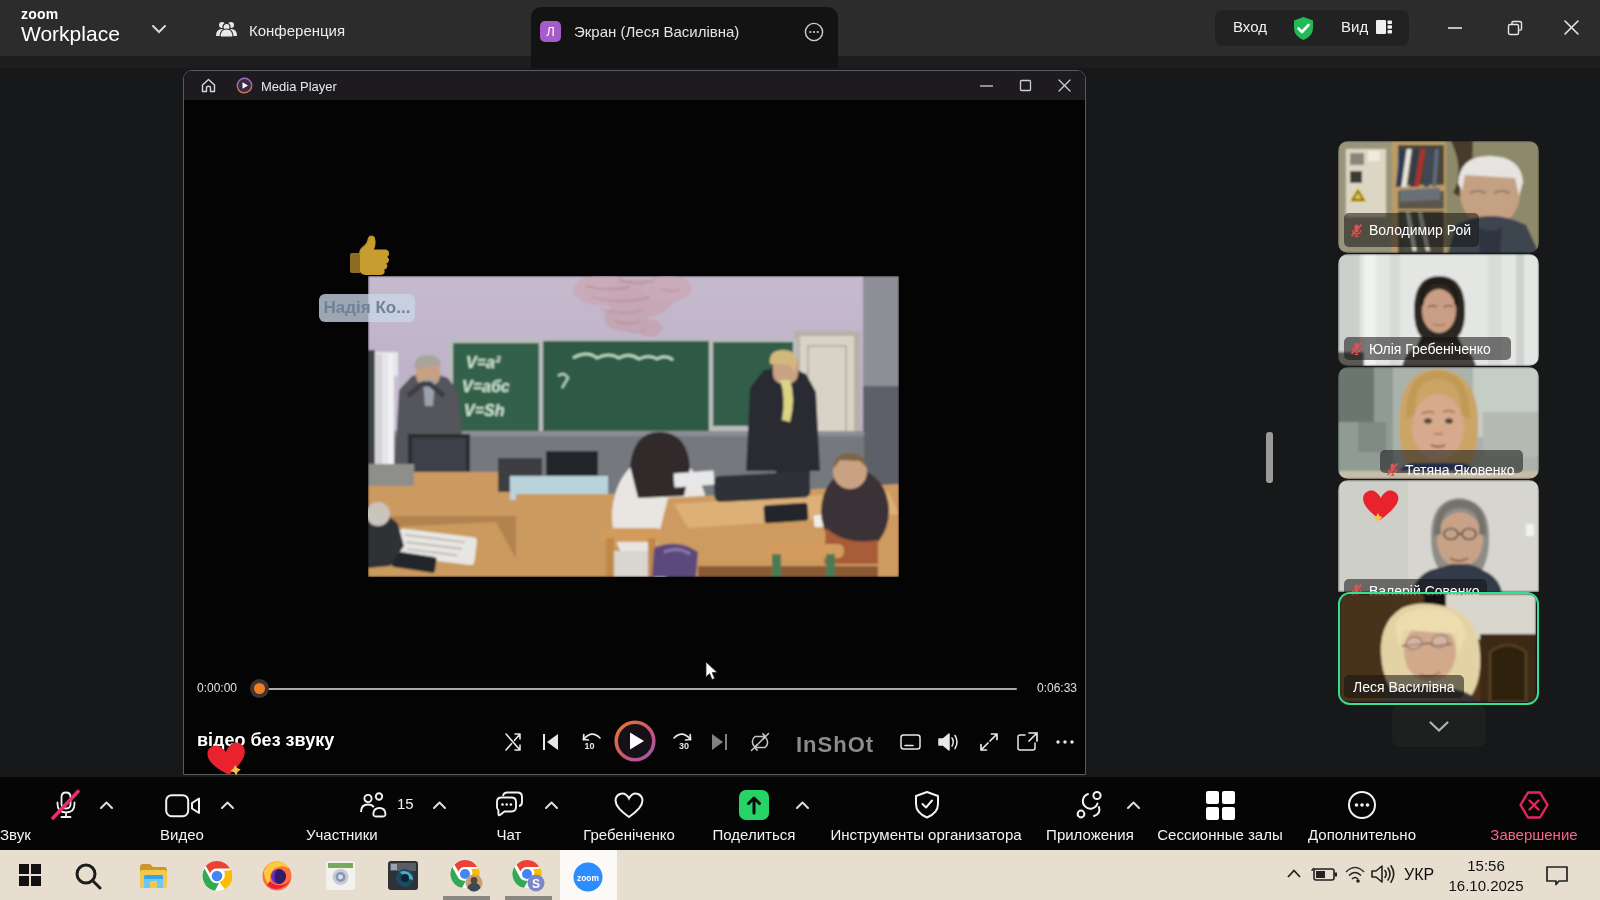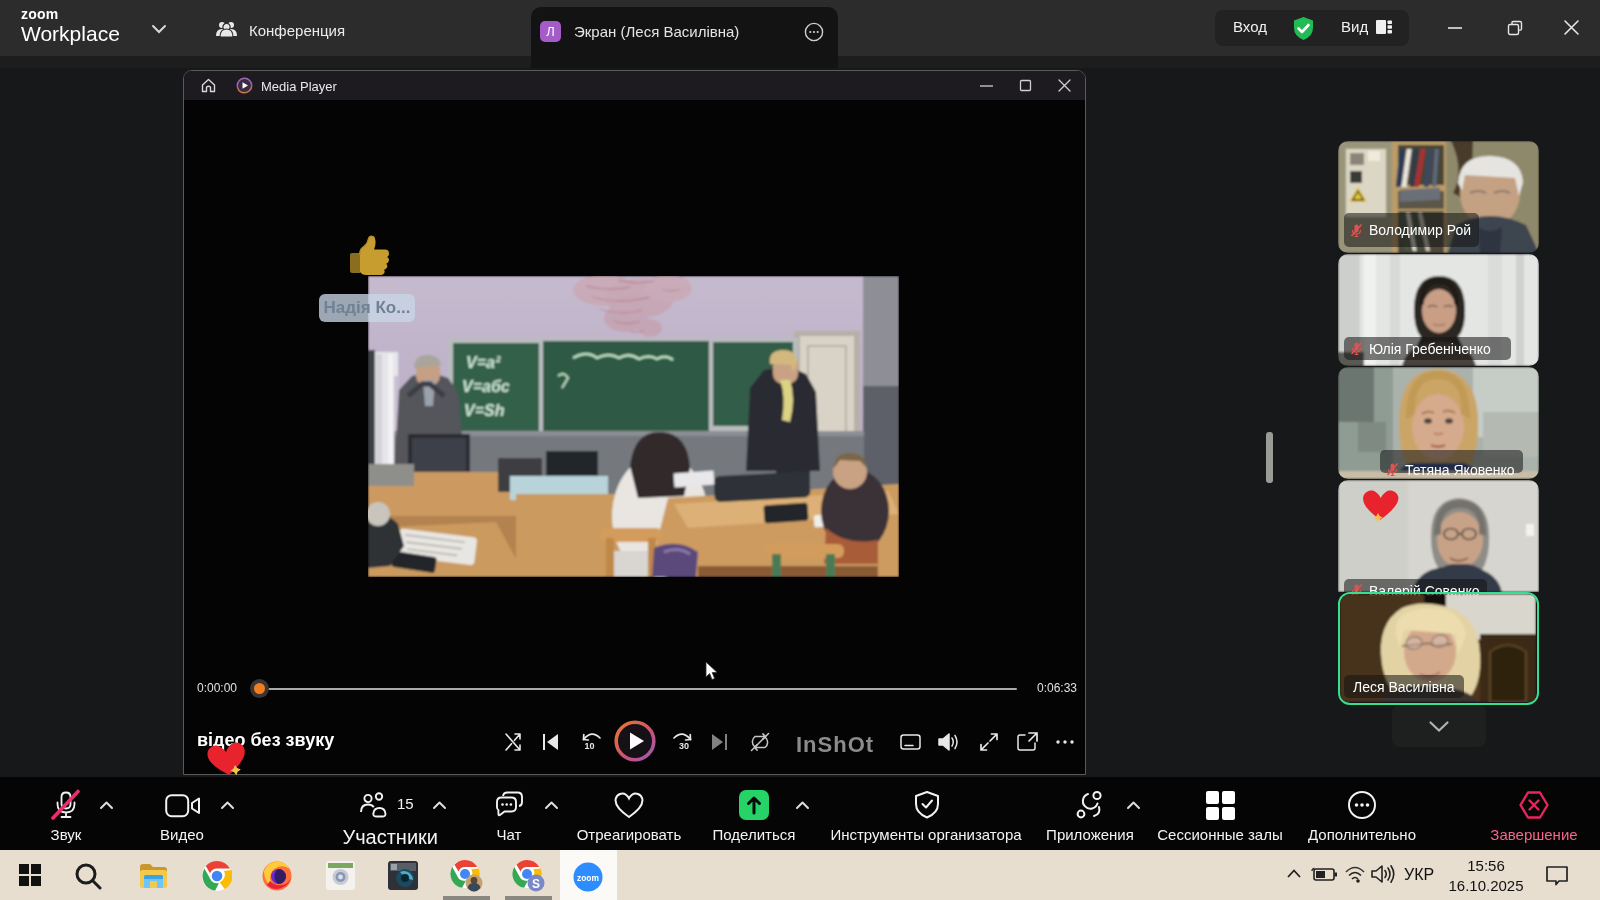--- a/index.html
+++ b/index.html
@@ -491,21 +491,21 @@
     <svg class="abs" style="left:50px;top:789px;" width="32" height="33" viewBox="0 0 32 33">
       <g stroke="#f2f2f2" stroke-width="1.8" fill="none" stroke-linecap="round">
         <path d="M11.5 8 q0 -4.5 4.5 -4.5 t4.5 4.5 V15 q0 4.5 -4.5 4.5 T11.5 15 Z"></path>
         <path d="M7.5 13.5 V15 q0 8.5 8.5 8.5 t8.5 -8.5 v-1.5 M16 23.5 V28 M11.5 28 h9"></path>
       </g>
       <path d="M3 29 L28 2.5" stroke="#ec2d6b" stroke-width="3.6" stroke-linecap="round"></path>
     </svg>
     <svg class="abs" style="left:99px;top:800px;" width="15" height="10" viewBox="0 0 15 10">
         <path d="M2 8 L7.5 2.5 L13 8" stroke="#dedede" stroke-width="2" fill="none" stroke-linecap="round" stroke-linejoin="round"></path>
       </svg>
-    <div class="abs" style="left:0px;top:826px;width:132px;text-align:center;color:#f4f4f4;font-size:15px;">Звук</div>
+    <div class="abs" style="left:0px;top:826px;width:132px;color:#f4f4f4;font-size:15px;">Звук</div>
 
     <svg class="abs" style="left:165px;top:794px;" width="36" height="24" viewBox="0 0 36 24">
       <rect x="1.2" y="1.2" width="22" height="21" rx="5.5" stroke="#f2f2f2" stroke-width="2" fill="none"></rect>
       <path d="M27 9 L34 4.5 V19 L27 14.5 Z" fill="none" stroke="#f2f2f2" stroke-width="2" stroke-linejoin="round"></path>
     </svg>
     <svg class="abs" style="left:220px;top:800px;" width="15" height="10" viewBox="0 0 15 10">
         <path d="M2 8 L7.5 2.5 L13 8" stroke="#dedede" stroke-width="2" fill="none" stroke-linecap="round" stroke-linejoin="round"></path>
       </svg>
     <div class="abs" style="left:116px;top:826px;width:132px;text-align:center;color:#f4f4f4;font-size:15px;">Видео</div>
 
@@ -514,40 +514,40 @@
         <circle cx="9" cy="7.5" r="3.6"></circle>
         <path d="M2 21 q0 -7.5 7 -7.5 q4 0 5.8 2.6"></path>
         <circle cx="20" cy="5.5" r="3.2"></circle>
         <path d="M17 25.5 q-3 0 -2.6 -3 q0.6 -5.5 6 -5.5 t6 5.5 q0.4 3 -2.6 3 Z"></path>
       </g>
     </svg>
     <div class="abs" style="left:391px;top:795px;color:#f2f2f2;font-size:15px;margin-left:6px;">15</div>
     <svg class="abs" style="left:432px;top:800px;" width="15" height="10" viewBox="0 0 15 10">
         <path d="M2 8 L7.5 2.5 L13 8" stroke="#dedede" stroke-width="2" fill="none" stroke-linecap="round" stroke-linejoin="round"></path>
       </svg>
-    <div class="abs" style="left:306px;top:826px;width:132px;text-align:right;color:#f4f4f4;font-size:20px;">Участники</div>
+    <div class="abs" style="left:306px;top:826px;width:132px;text-align:left;color:#f4f4f4;font-size:15px;">Участники</div>
 
     <svg class="abs" style="left:495px;top:790px;" width="30" height="30" viewBox="0 0 30 30">
       <g stroke="#f2f2f2" stroke-width="1.9" fill="none" stroke-linejoin="round">
         <path d="M8 6 q0.5 -3.5 4.5 -3.5 h10 q4.5 0 4.5 4.5 v5 q0 3.5 -3 4"></path>
         <path d="M2 12 q0 -4.5 4.5 -4.5 h10 q4.5 0 4.5 4.5 v5 q0 4.5 -4.5 4.5 h-7 L5 25 q-1.6 1 -1.6 -1.2 V20 q-1.4 -0.6 -1.4 -3 Z"></path>
       </g>
       <circle cx="7.5" cy="14.5" r="1.3" fill="#f2f2f2"></circle>
         <circle cx="11.7" cy="14.5" r="1.3" fill="#f2f2f2"></circle>
         <circle cx="15.9" cy="14.5" r="1.3" fill="#f2f2f2"></circle>
     </svg>
     <svg class="abs" style="left:544px;top:800px;" width="15" height="10" viewBox="0 0 15 10">
         <path d="M2 8 L7.5 2.5 L13 8" stroke="#dedede" stroke-width="2" fill="none" stroke-linecap="round" stroke-linejoin="round"></path>
       </svg>
     <div class="abs" style="left:443px;top:826px;width:132px;text-align:center;color:#f4f4f4;font-size:15px;">Чат</div>
 
     <svg class="abs" style="left:613px;top:790px;" width="32" height="30" viewBox="0 0 32 30">
       <path d="M16 27 C5 19.5 1.5 13.5 2.8 8.6 C4 4 9.5 2.2 13 4.8 C14.6 6 15.4 7.2 16 8.4 C16.6 7.2 17.4 6 19 4.8 C22.5 2.2 28 4 29.2 8.6 C30.5 13.5 27 19.5 16 27 Z" stroke="#f2f2f2" stroke-width="2" fill="none"></path>
     </svg>
-    <div class="abs" style="left:563px;top:826px;width:132px;text-align:center;color:#f4f4f4;font-size:15px;">Отреагировать</div>
+    <div class="abs" style="left:563px;top:826px;width:132px;text-align:center;color:#f4f4f4;font-size:15px;">Гребеніченко</div>
 
     <svg class="abs" style="left:739px;top:790px;" width="30" height="30" viewBox="0 0 30 30">
       <rect x="0" y="0" width="30" height="30" rx="7" fill="#25d366"></rect>
       <path d="M15 23 V9 M15 8 L9.5 13.5 M15 8 L20.5 13.5" stroke="#0a0a0a" stroke-width="3" fill="none" stroke-linecap="round" stroke-linejoin="round"></path>
     </svg>
     <svg class="abs" style="left:795px;top:800px;" width="15" height="10" viewBox="0 0 15 10">
         <path d="M2 8 L7.5 2.5 L13 8" stroke="#dedede" stroke-width="2" fill="none" stroke-linecap="round" stroke-linejoin="round"></path>
       </svg>
     <div class="abs" style="left:688px;top:826px;width:132px;text-align:center;color:#f4f4f4;font-size:15px;">Поделиться</div>
 

